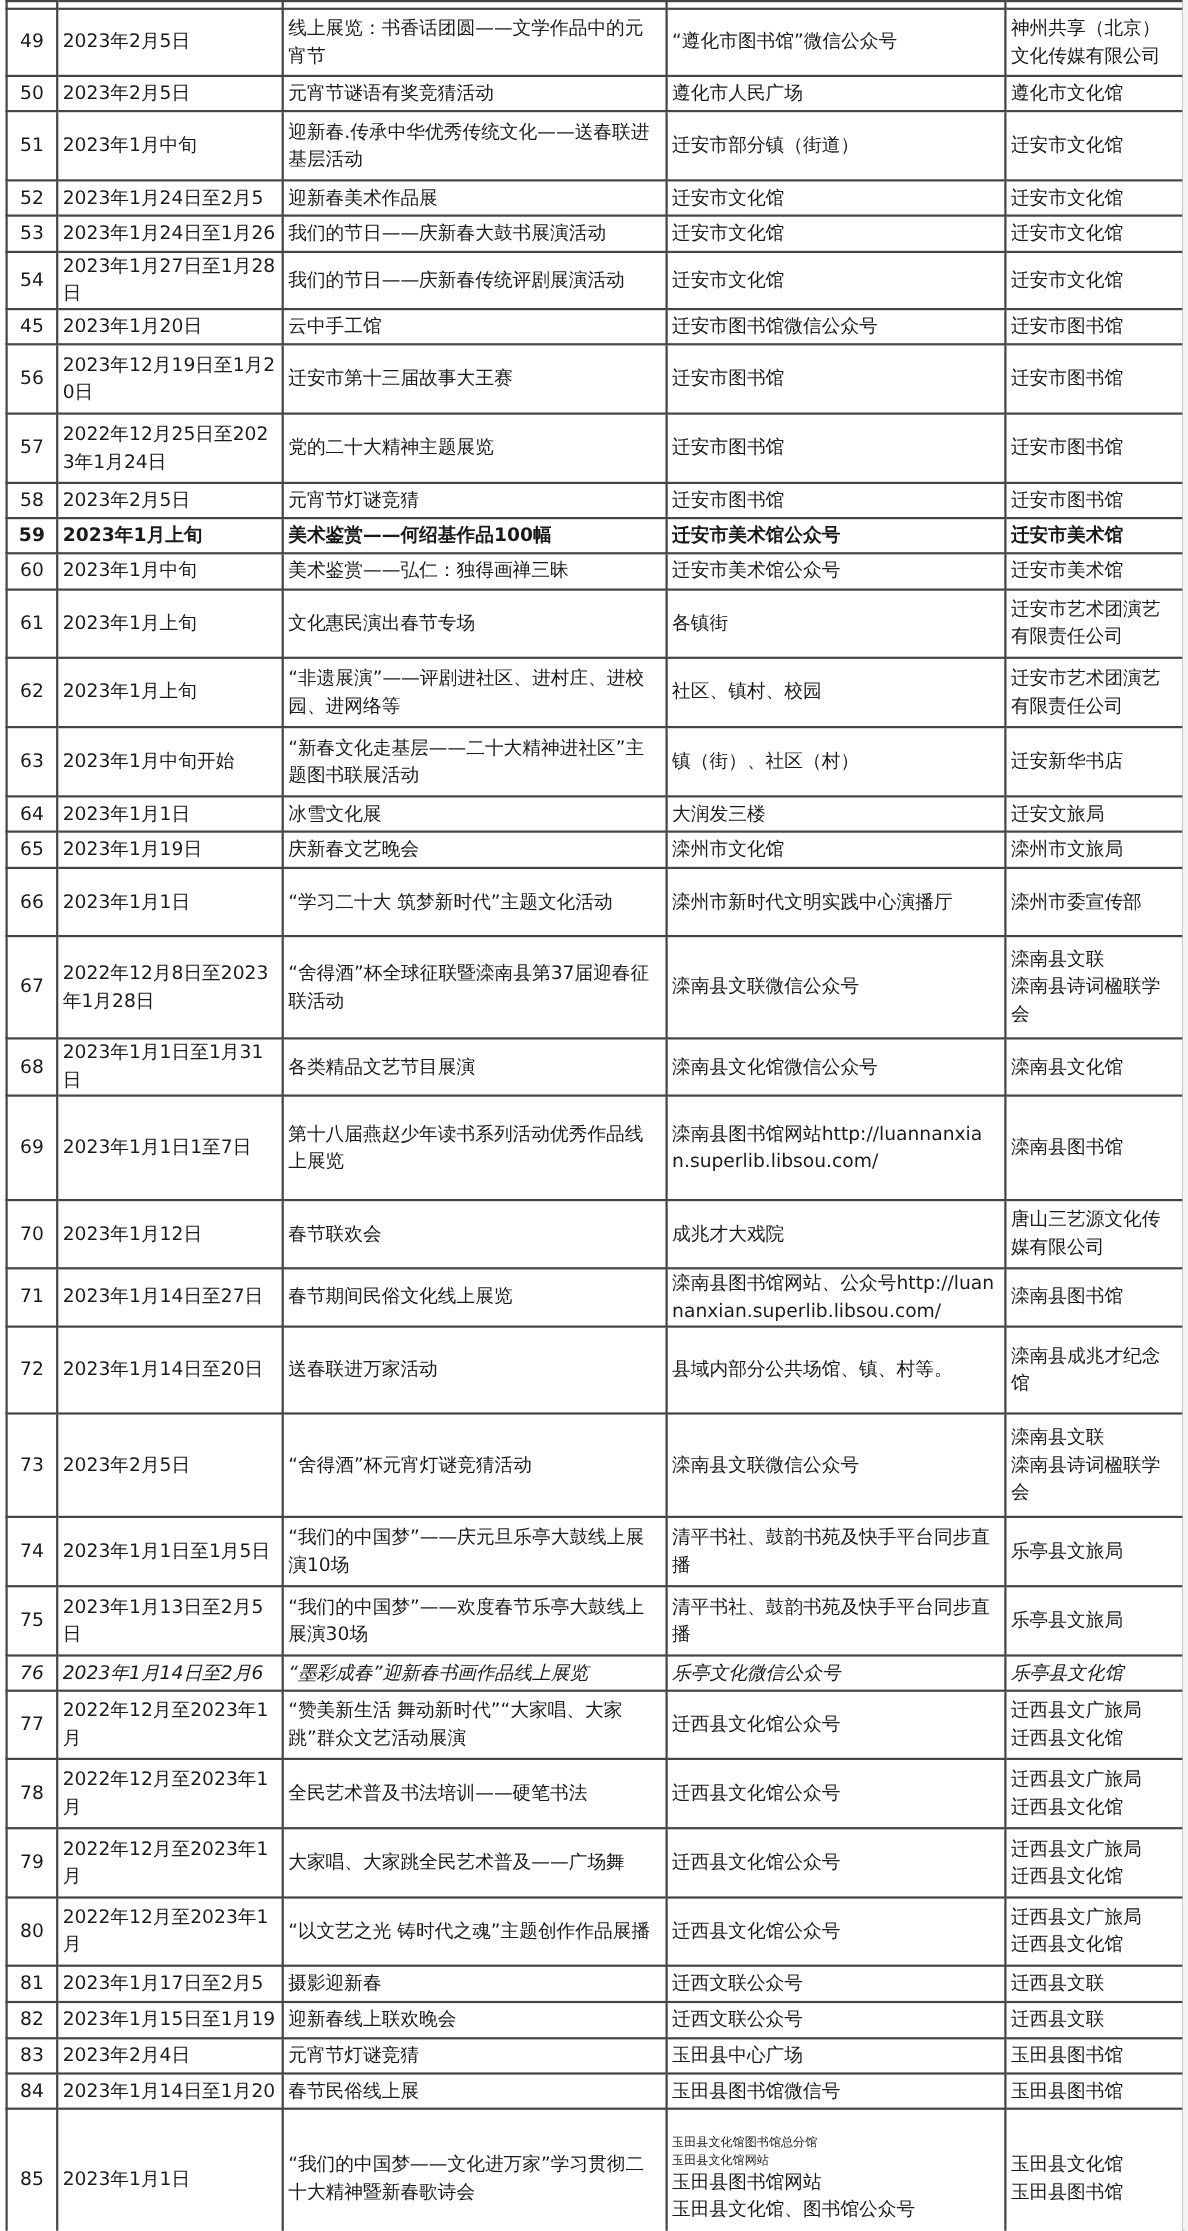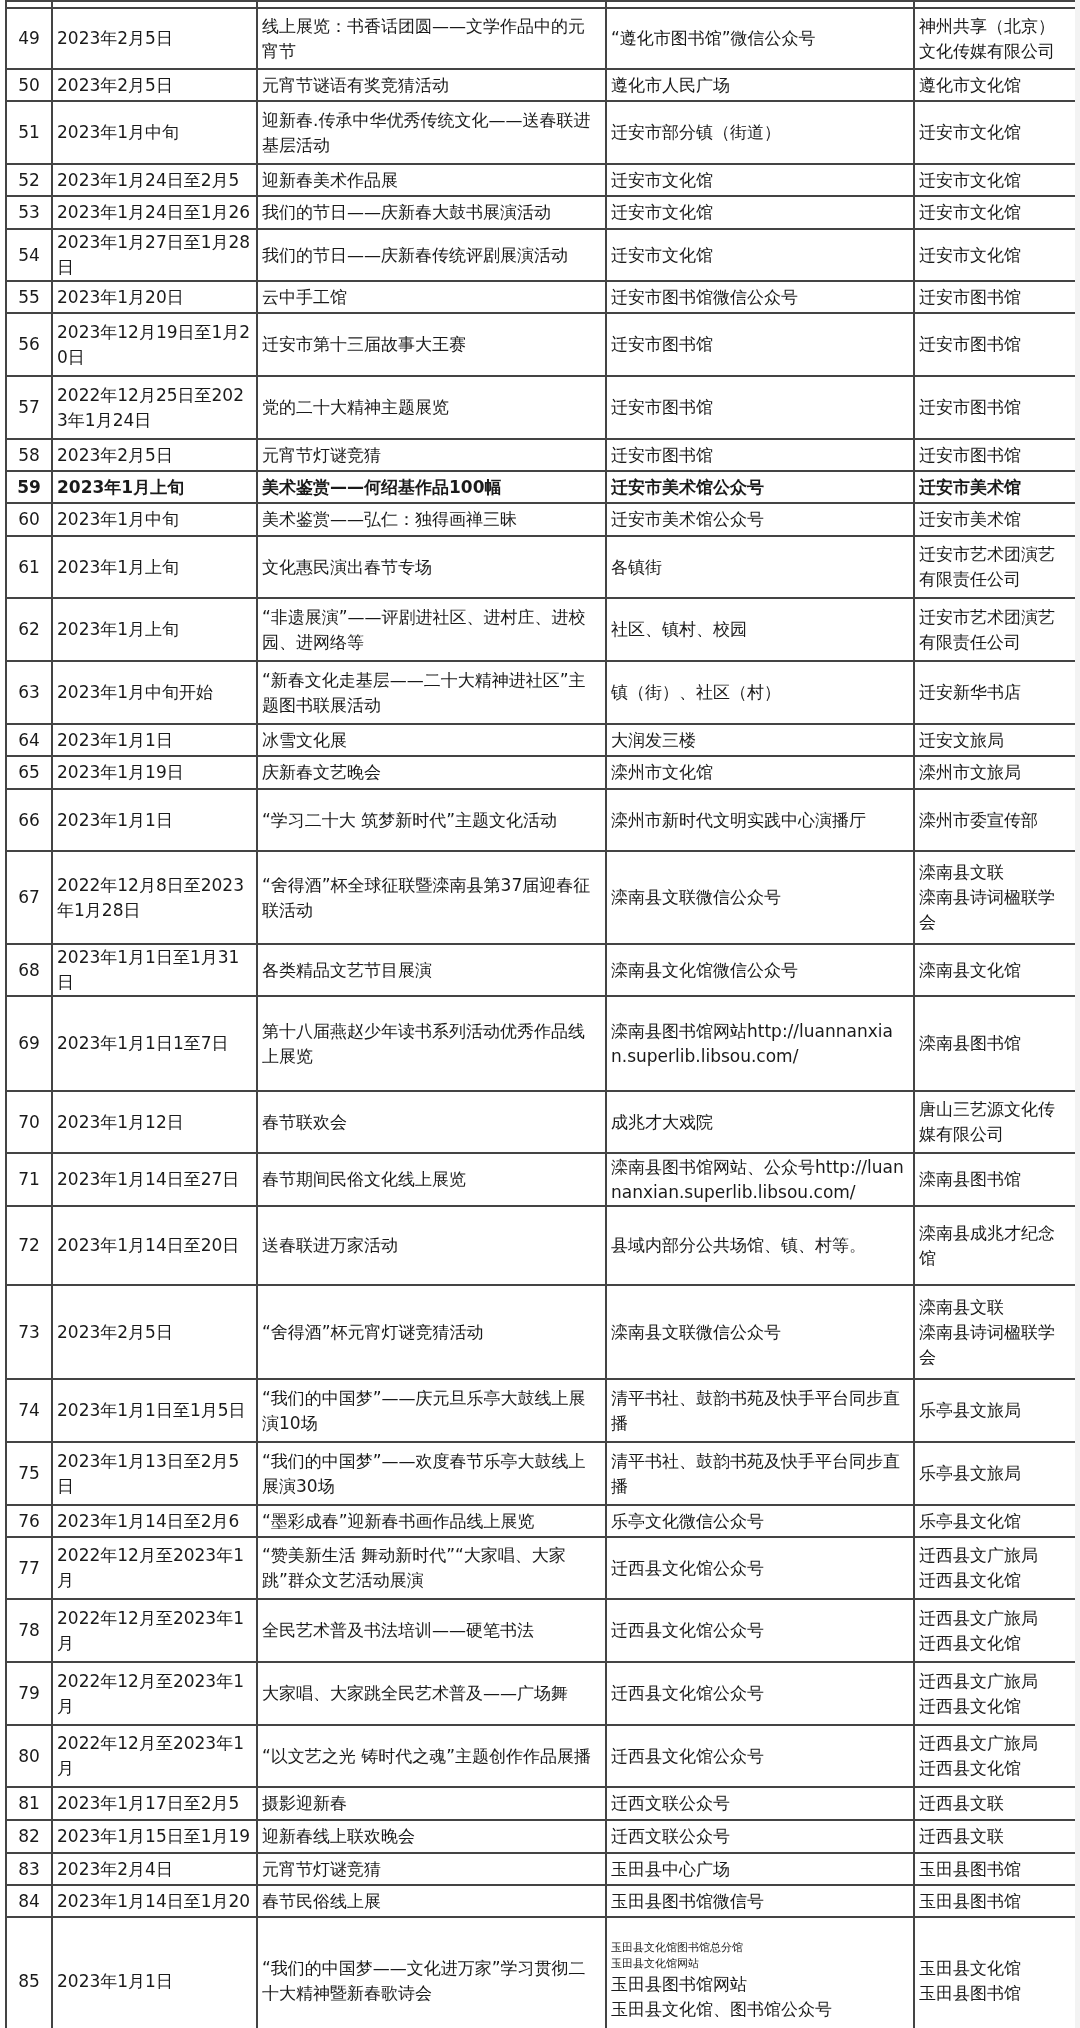--- a/index.html
+++ b/index.html
@@ -91,21 +91,21 @@
           <td class="c-org">迁安市文化馆</td>
         </tr>
         <tr style="height: 46px;">
           <td class="c-no">54</td>
           <td class="c-date">2023年1月27日至1月28日</td>
           <td class="c-name">我们的节日——庆新春传统评剧展演活动</td>
           <td class="c-venue">迁安市文化馆</td>
           <td class="c-org">迁安市文化馆</td>
         </tr>
         <tr style="height: 32px;">
-          <td class="c-no">55</td>
+          <td class="c-no">45</td>
           <td class="c-date">2023年1月20日</td>
           <td class="c-name">云中手工馆</td>
           <td class="c-venue">迁安市图书馆微信公众号</td>
           <td class="c-org">迁安市图书馆</td>
         </tr>
         <tr style="height: 63px;">
           <td class="c-no">56</td>
           <td class="c-date">2023年12月19日至1月20日</td>
           <td class="c-name">迁安市第十三届故事大王赛</td>
           <td class="c-venue">迁安市图书馆</td>
@@ -243,21 +243,21 @@
           <td class="c-venue">清平书社、鼓韵书苑及快手平台同步直播</td>
           <td class="c-org">乐亭县文旅局</td>
         </tr>
         <tr style="height: 63px;">
           <td class="c-no">75</td>
           <td class="c-date">2023年1月13日至2月5日</td>
           <td class="c-name">“我们的中国梦”——欢度春节乐亭大鼓线上展演30场</td>
           <td class="c-venue">清平书社、鼓韵书苑及快手平台同步直播</td>
           <td class="c-org">乐亭县文旅局</td>
         </tr>
-        <tr style="height: 32px;">
+        <tr style="height: 32px; font-style: italic;">
           <td class="c-no">76</td>
           <td class="c-date">2023年1月14日至2月6</td>
           <td class="c-name">“墨彩成春”迎新春书画作品线上展览</td>
           <td class="c-venue">乐亭文化微信公众号</td>
           <td class="c-org">乐亭县文化馆</td>
         </tr>
         <tr style="height: 62px;">
           <td class="c-no">77</td>
           <td class="c-date">2022年12月至2023年1月</td>
           <td class="c-name">“赞美新生活 舞动新时代”“大家唱、大家跳”群众文艺活动展演</td>

